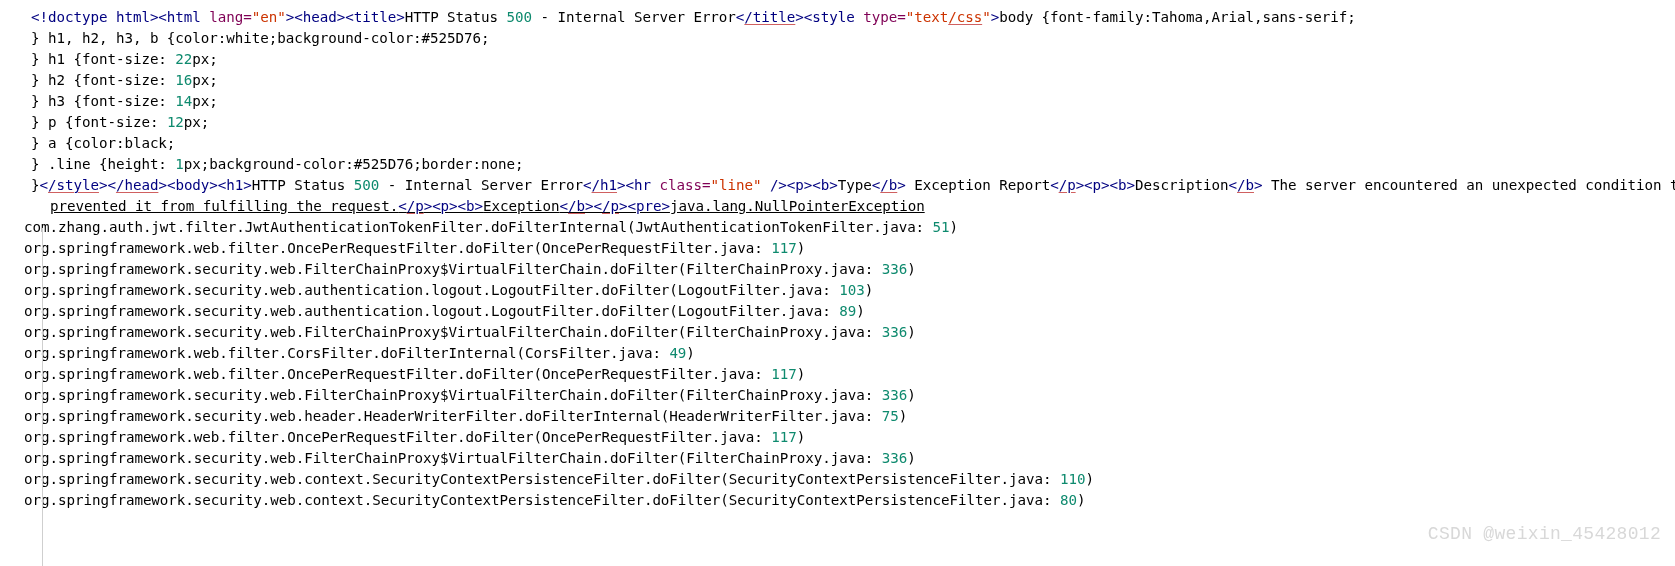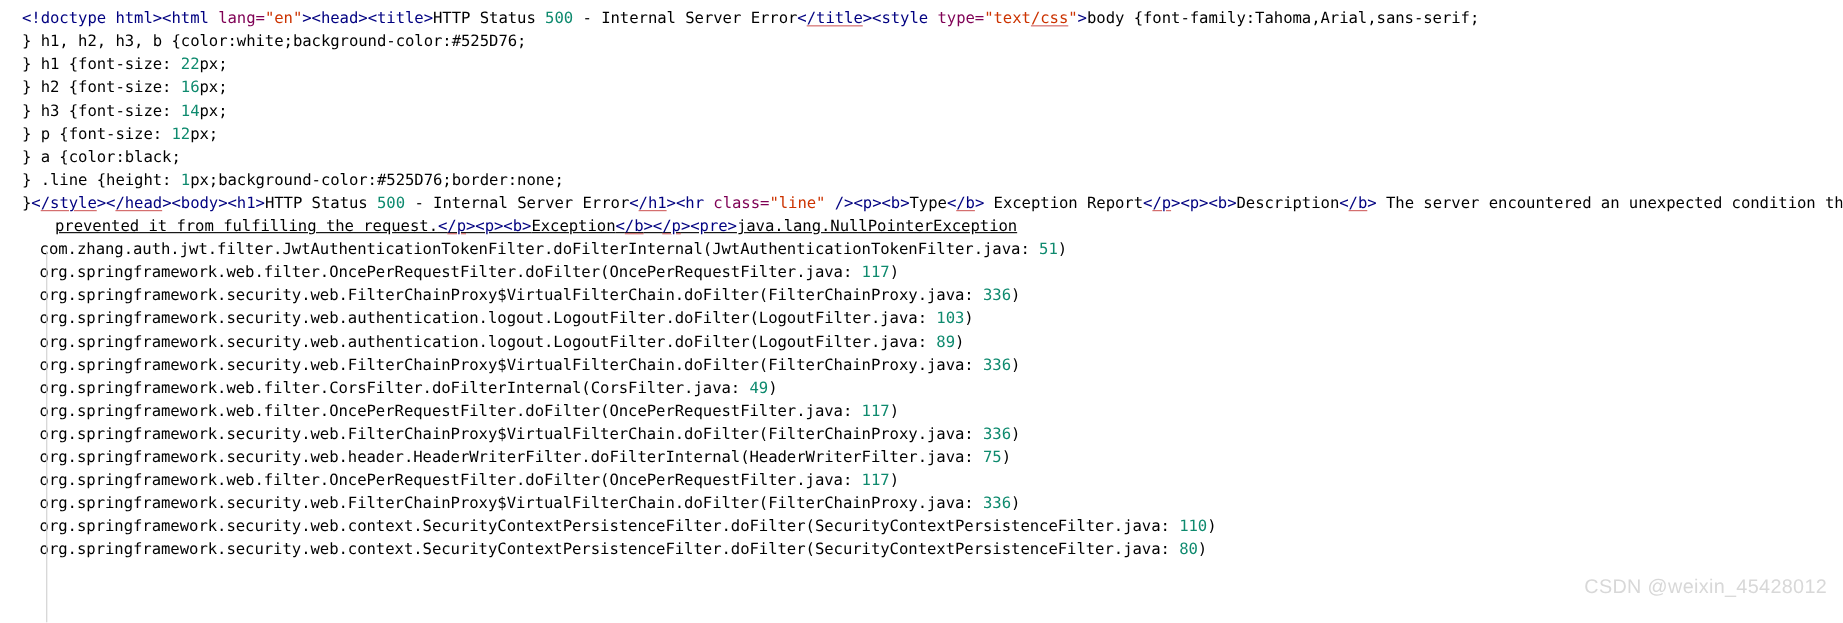--- a/index.html
+++ b/index.html
@@ -31,27 +31,27 @@
     box-sizing: border-box;
   }
 
   .code-line {
     height: 21px;
     line-height: 21px;
     font-size: 14.2px;
     letter-spacing: -0.05px;
     white-space: pre;
     color: #000000;
-    padding-left: 20px;
+    padding-left: 31px;
     box-sizing: border-box;
   }
 
   
   .code-line.indent-1 { padding-left: 50px; text-decoration: underline; }
-  .code-line.indent-2 { padding-left: 36px; }
+  .code-line.indent-2 { padding-left: 24px; }
 
   
   .tok-tag      { color: #000080; }
   .tok-attr     { color: #7F0055; }
   .tok-attrval  { color: #CC3300; }
   .tok-plain    { color: #000000; }
   .tok-num      { color: #0E8A6E; }
   .tok-underline-red {
     text-decoration: underline;
     text-decoration-color: #D06060;
@@ -66,21 +66,21 @@
     top: 228px;
     width: 1px;
     height: 338px;
     background: #CFCFCF;
   }
 
   .watermark {
     position: absolute;
     right: 14px;
     bottom: 22px;
-    font-family: Liberation Sans, sans-serif;
+    font-family: Liberation Mono, monospace;
     font-size: 18px;
     color: #D8D8D8;
     letter-spacing: 0.3px;
     white-space: nowrap;
     user-select: none;
   }
 </style>
 </head>
 <body>
 

